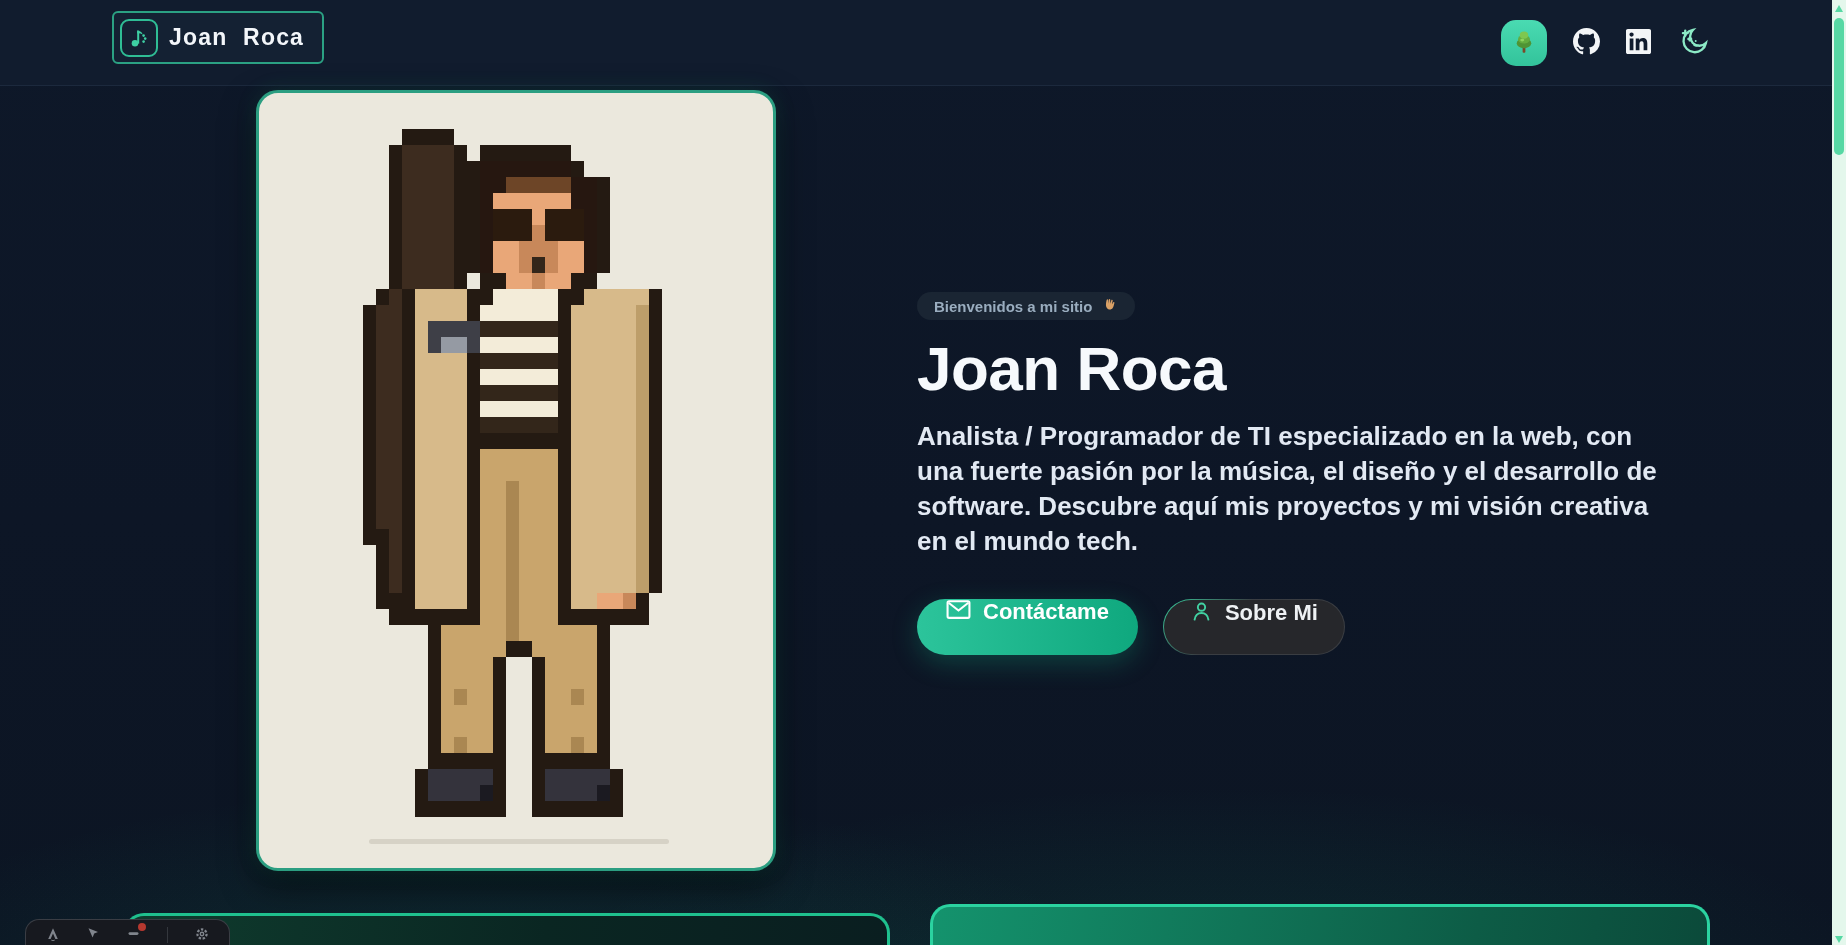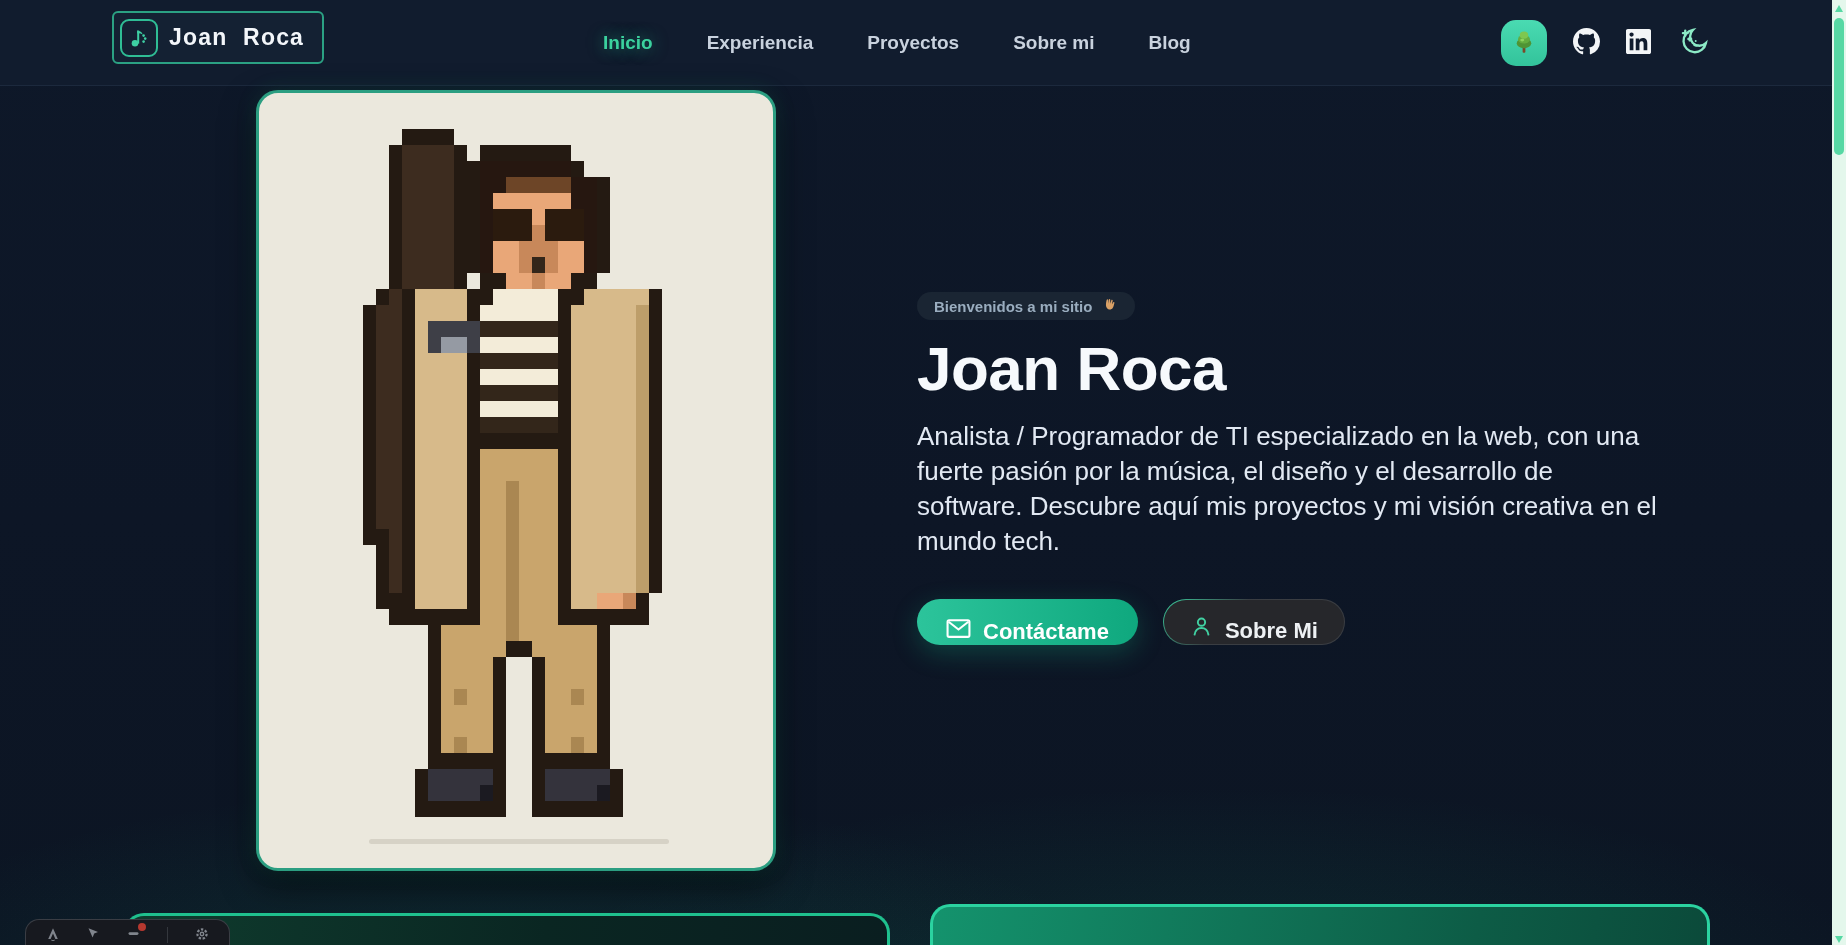--- a/index.html
+++ b/index.html
@@ -52,23 +52,23 @@
   .avatar-card svg { position:absolute; left:26px; top:20px; shape-rendering:crispEdges; }
   .ground-line { position:absolute; left:110px; top:746px; width:300px; height:5px; background:#d6d2c6; border-radius:3px; }
 
   .hero-content { position:absolute; left:917px; top:292px; width:745px; }
   .badge {
     display:inline-flex; align-items:center; gap:9px; padding:4px 17px;
     background:#1a2533; border-radius:18px;
     font-size:15px; font-weight:700; color:#9aadbf;
   }
   .hero-title { margin-top:14px; font-size:62px; line-height:1.14; font-weight:800; color:#f6f9fc; letter-spacing:-0.5px; }
-  .hero-desc { margin-top:14px; font-size:26px; line-height:35px; color:#e2e9f3; max-width:740px; }
+  .hero-desc { margin-top:14px; font-size:26px; line-height:35px; color:#e2e9f3; max-width:740px;font-weight:bold; }
   .hero-buttons { margin-top:40px; display:flex; gap:25px; }
-  .btn { height:46px; border-radius:31px; display:inline-flex; align-items:flex-end; gap:12px; font-size:22px; font-weight:700; cursor:pointer; border:none; }
+  .btn { height:56px; border-radius:31px; display:inline-flex; align-items:flex-start; gap:12px; font-size:22px; font-weight:700; cursor:pointer; border:none; }
   .btn-primary {
     padding:0 29px; color:#ffffff;
     background:linear-gradient(90deg,#2cc49b,#0fa87e);
     box-shadow:0 8px 26px rgba(18,175,128,0.28);
   }
   .btn-secondary {
     padding:0 26px; color:#eef1f4;
     background:linear-gradient(#26272b,#26272b) padding-box,
                linear-gradient(135deg,#3ad1a0 0%, #3a3d42 38%, #3a3d42 100%) border-box;
     border:1px solid transparent;
@@ -118,27 +118,20 @@
           <rect x="10.2" y="4.6" width="2" height="13" fill="#3ed0a4"></rect>
           <path d="M10.2 4.6c2.8.4 4.8 1.6 5.4 3.8-1.8-1-3.6-1.3-5.4-1V4.6z" fill="#3ed0a4"></path>
           <circle cx="16.6" cy="9.6" r="1.3" fill="#3ed0a4"></circle>
           <circle cx="18.2" cy="12.6" r="1.3" fill="#3ed0a4"></circle>
           <circle cx="16.6" cy="15.6" r="1.3" fill="#3ed0a4"></circle>
         </svg>
       </span>
       <span class="logo-text">Joan Roca</span>
     </a>
 
-    <nav class="nav">
-      <a class="active">Inicio</a>
-      <a>Experiencia</a>
-      <a>Proyectos</a>
-      <a>Sobre mi</a>
-      <a>Blog</a>
-    </nav>
 
     <div class="actions">
       <button class="avatar-btn">
         <span>
           <svg width="30" height="30" viewBox="0 0 24 24">
             <rect x="10.9" y="15.2" width="2.2" height="5.4" rx="0.8" fill="#7b4a28"></rect>
             <ellipse cx="12" cy="13" rx="5.8" ry="4" fill="#4f9434"></ellipse>
             <ellipse cx="12" cy="9.8" rx="4.8" ry="3.4" fill="#63ad3f"></ellipse>
             <ellipse cx="12" cy="6.4" rx="3.4" ry="2.9" fill="#7ec74f"></ellipse>
             <ellipse cx="10.6" cy="10.4" rx="1.6" ry="1.1" fill="#8ed55e"></ellipse>

